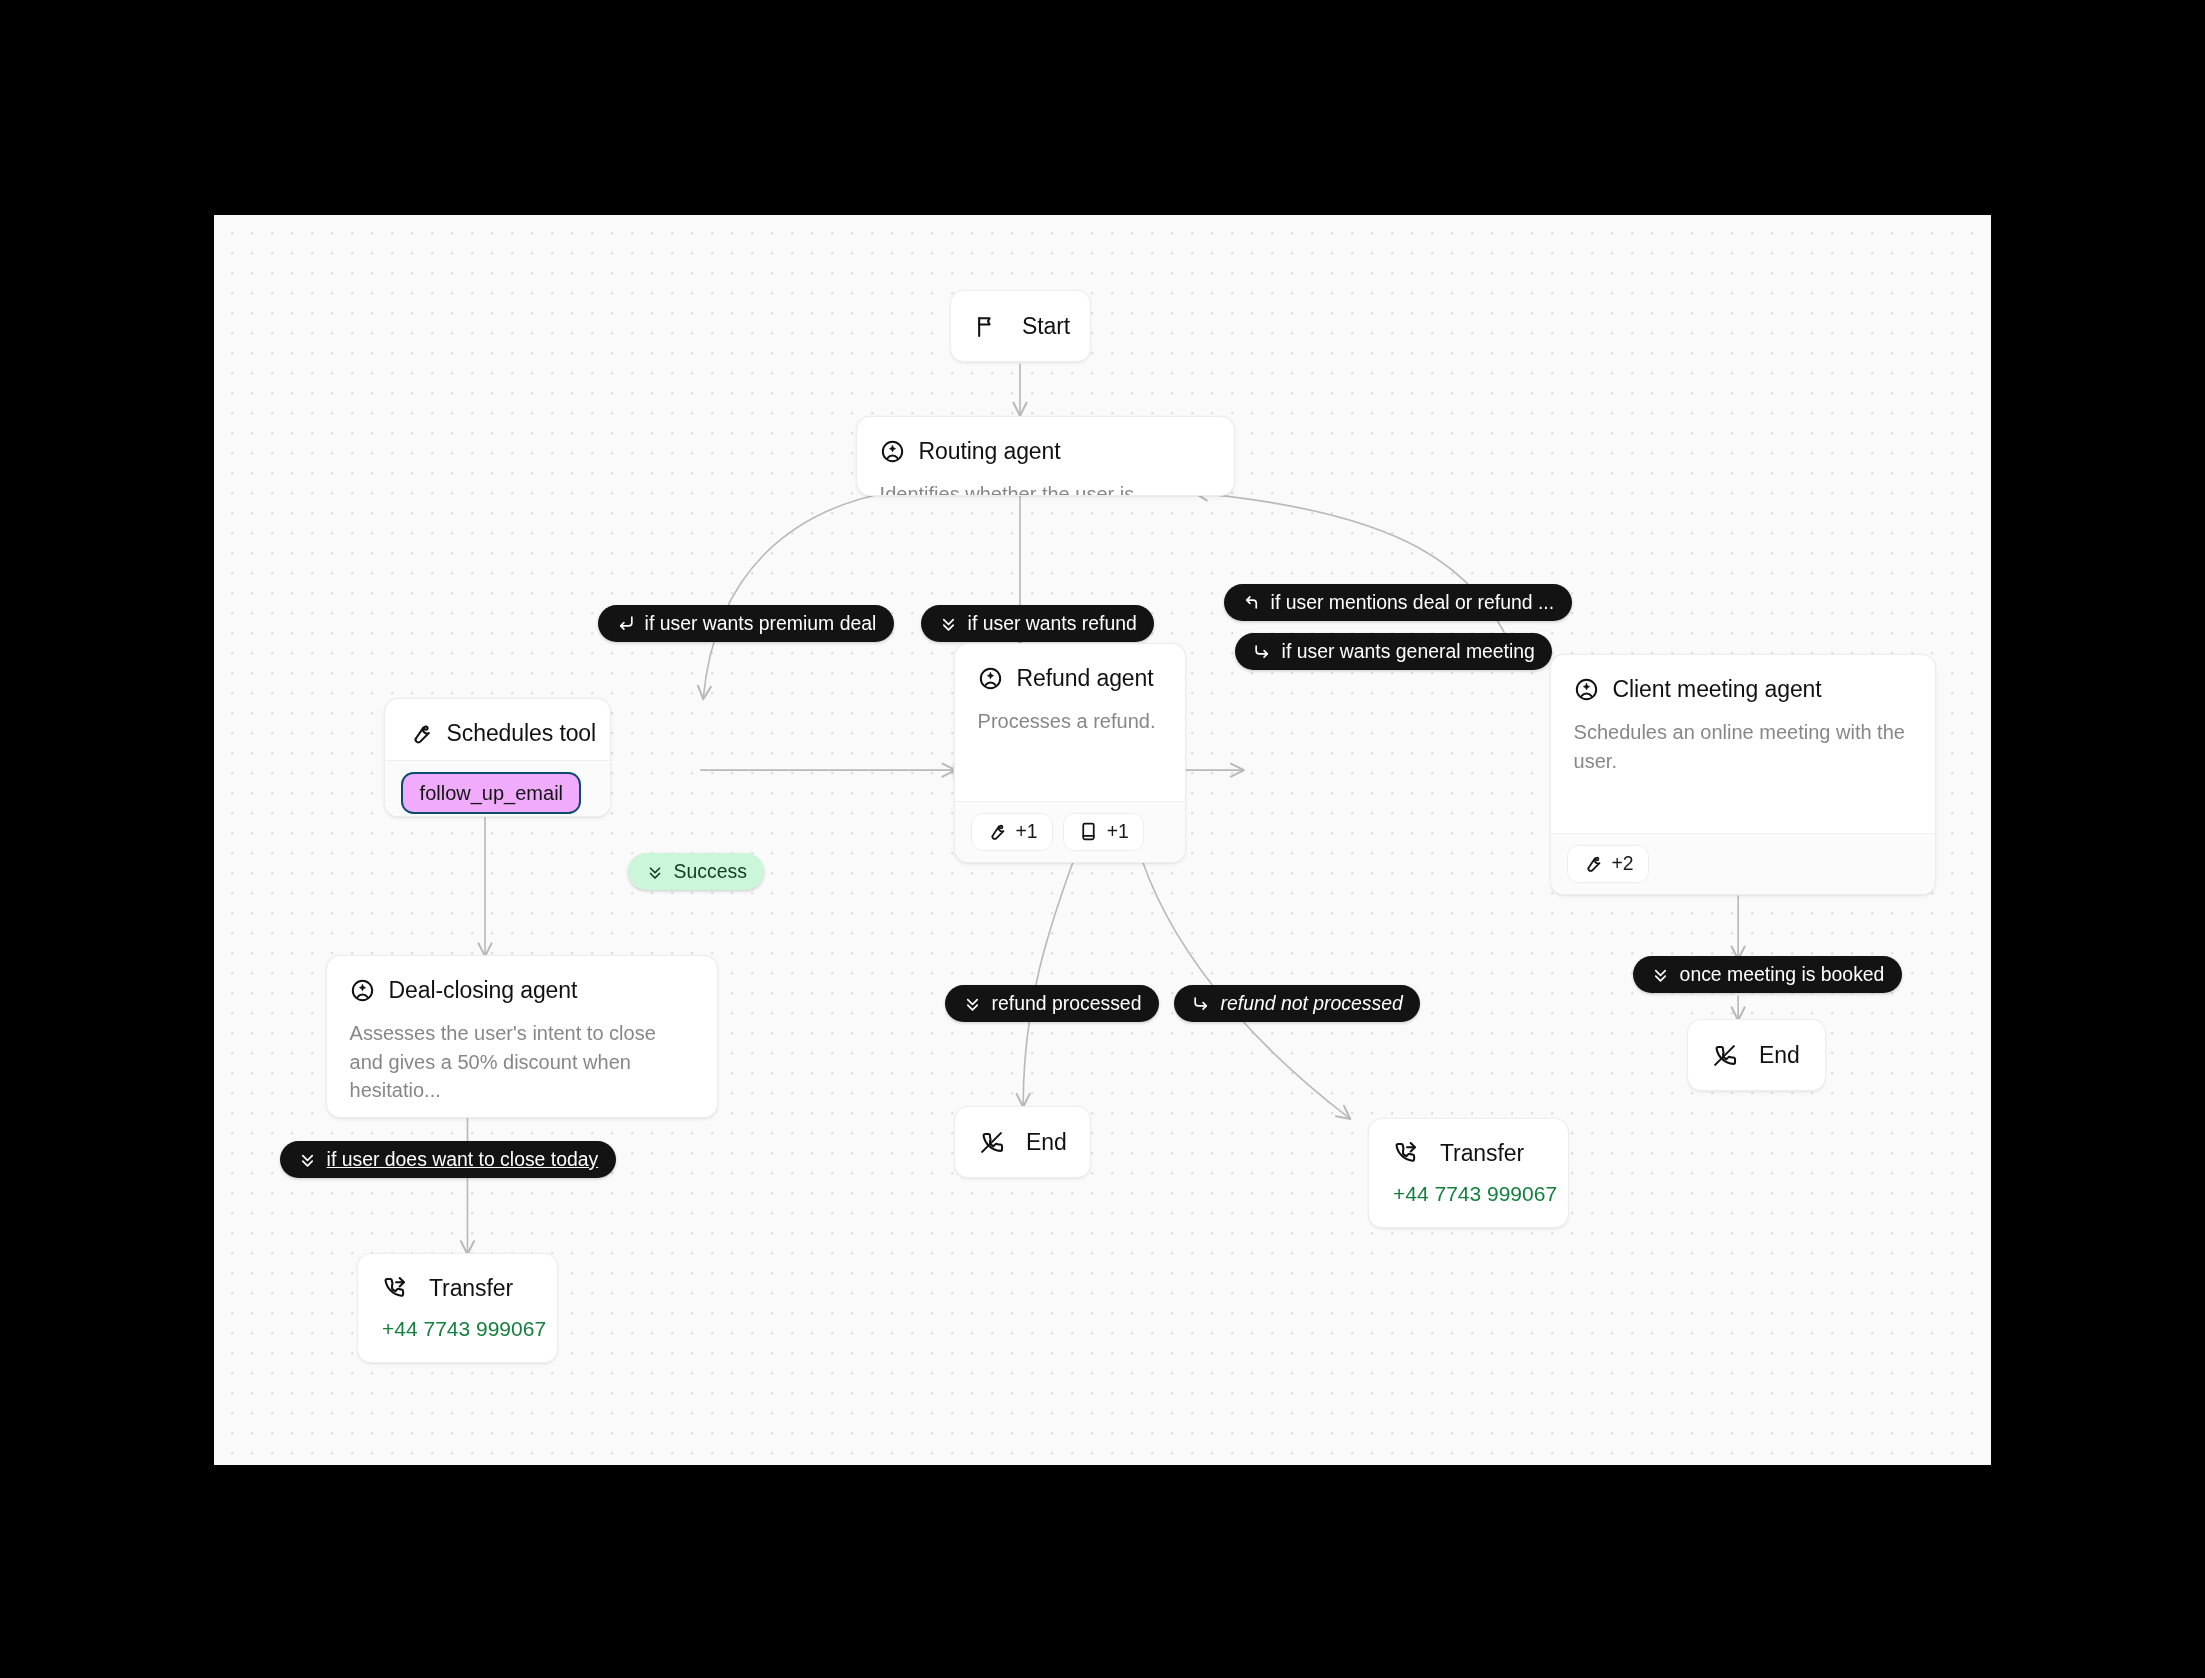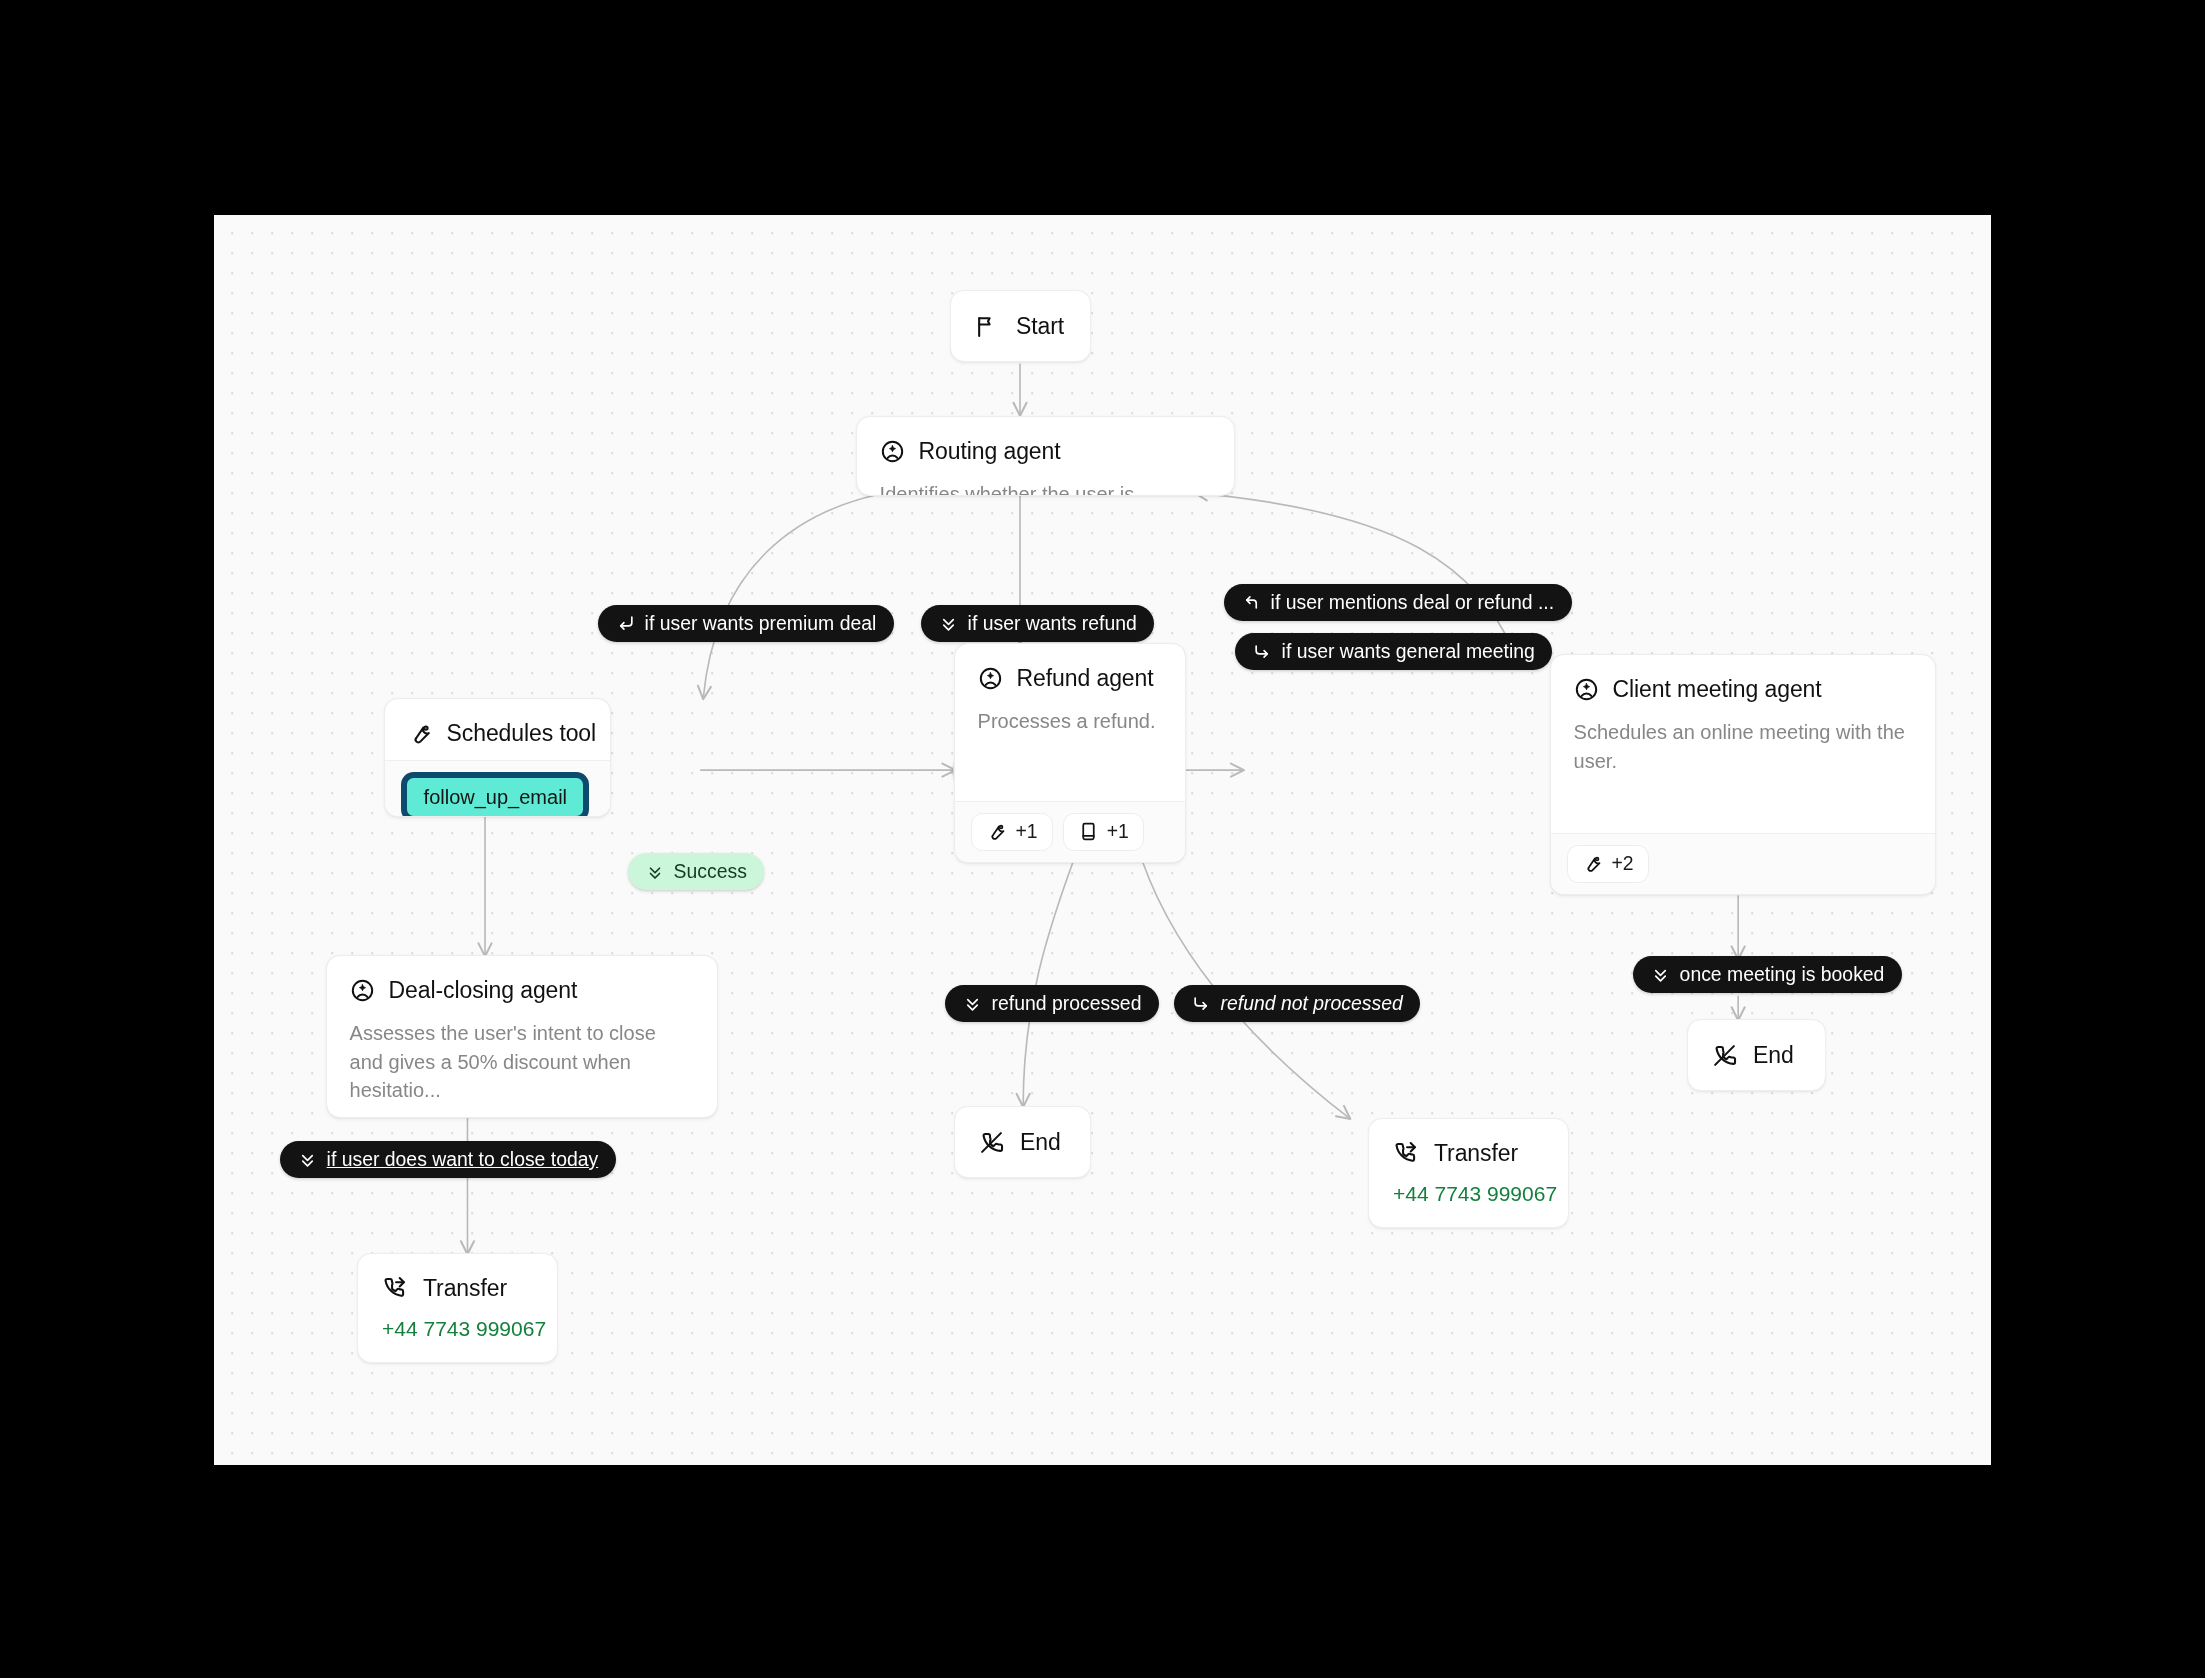--- a/index.html
+++ b/index.html
@@ -27,21 +27,21 @@
   .simple-node {
     background: #ffffff;
     border: 1px solid #eeeeee;
     border-radius: 14px;
     box-shadow: 0 1.3px 3.1px rgba(0,0,0,0.045), 0 0.6px 1.3px rgba(0,0,0,0.03);
     display: flex;
     flex-direction: column;
     justify-content: center;
     padding: 0 24px;
   }
-  .simple-row { display: flex; align-items: center; gap: 16px; }
+  .simple-row { display: flex; align-items: center; gap: 22px; }
   .simple-title { font-size: 23px; color: #111111; letter-spacing: -0.1px; white-space: nowrap; }
   .simple-sub { font-size: 21px; color: #15803d; margin-top: 15px; white-space: nowrap; }
 
   
   .card {
     background: #ffffff;
     border: 1px solid #ededed;
     border-radius: 14px;
     box-shadow: 0 1.3px 3.8px rgba(0,0,0,0.05), 0 0.6px 1.3px rgba(0,0,0,0.035);
     overflow: hidden;
@@ -64,23 +64,23 @@
     display: inline-flex; align-items: center; gap: 8.2px;
     background: #ffffff;
     border: 1px solid #ececec;
     border-radius: 11.3px;
     padding: 6.3px 14px;
     font-size: 19.4px;
     color: #1a1a1a;
   }
   .chip {
     display: inline-flex; align-items: center;
-    border: 6px solid #0c4a6e;
+    border: 2px solid #0c4a6e;
     border-radius: 12.5px;
-    background: #5eead4;
+    background: #f0abfc;
     padding: 7.5px 16.3px;
     font-size: 20px;
     color: #141414;
   }
 
   
   .lbl {
     position: absolute;
     display: inline-flex; align-items: center; gap: 10px;
     background: #131313;

